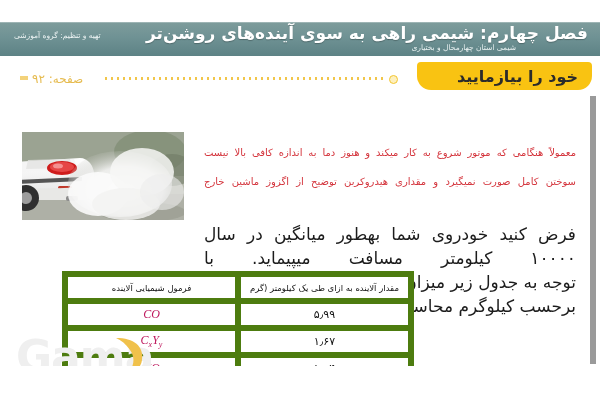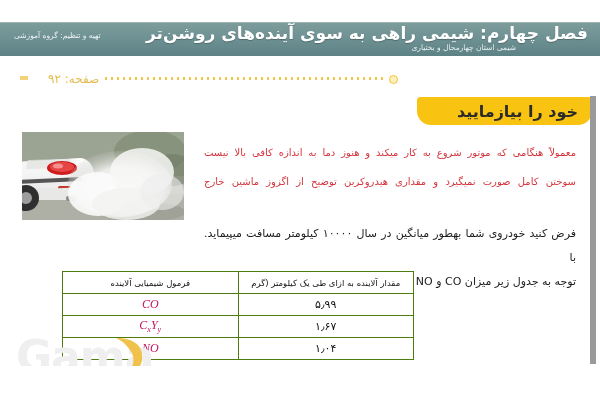--- a/index.html
+++ b/index.html
@@ -75,21 +75,20 @@
   .banner-tab {
     position: absolute;
     top: 0;
     right: 8px;
     height: 28px;
     background: #f9c312;
     border-radius: 4px 4px 14px 14px;
     padding: 0 14px 0 40px;
     display: flex;
     align-items: center;
-    margin-top: 35px;
   }
   .banner-label {
     font-size: 16px;
     font-weight: bold;
     color: #2b2b2b;
     white-space: nowrap;
     font-family: "DejaVu Sans", sans-serif;
   }
   .banner-plate {
     position: absolute;
@@ -116,21 +115,21 @@
     top: 15px;
     right: 214px;
     left: 105px;
     height: 3px;
     background-image: repeating-linear-gradient(to right,
        #f1c64a 0px, #f1c64a 2px, transparent 2px, transparent 6px);
   }
   .page-label {
     position: absolute;
     top: 72px;
-    left: 48px;
+    left: 32px;
     font-size: 12px;
     color: #e6bb4f;
     white-space: nowrap;
     font-family: "DejaVu Sans", sans-serif;
   }
   .page-bullet {
     position: absolute;
     top: 76px;
     left: 20px;
     width: 8px;
@@ -178,21 +177,21 @@
     text-align-last: justify;
     white-space: normal;
   }
 
   .para2 {
     position: absolute;
     top: 222px;
     right: 24px;
     width: 372px;
     color: #1c1c1c;
-    font-size: 11px;
+    font-size: 17px;
     line-height: 24px;
     font-family: "DejaVu Sans", sans-serif;
   }
   .para2 .ln { display: block; }
   .para2 .ln:nth-child(1) {
     text-align: justify;
     text-align-last: justify;
     white-space: normal;
   }
 
@@ -215,21 +214,21 @@
     left: 62px;
     width: 352px;
   }
   table.data {
     border-collapse: collapse;
     width: 352px;
     table-layout: fixed;
     background: #ffffff;
   }
   table.data th, table.data td {
-    border: 1px solid #4d7c0f;
+    border: 6px solid #4d7c0f;
     height: 21px;
     text-align: center;
     vertical-align: middle;
     padding: 0 0;
   }
   table.data th {
     font-size: 8.5px;
     font-weight: normal;
     color: #111;
     font-family: "DejaVu Sans", sans-serif;

